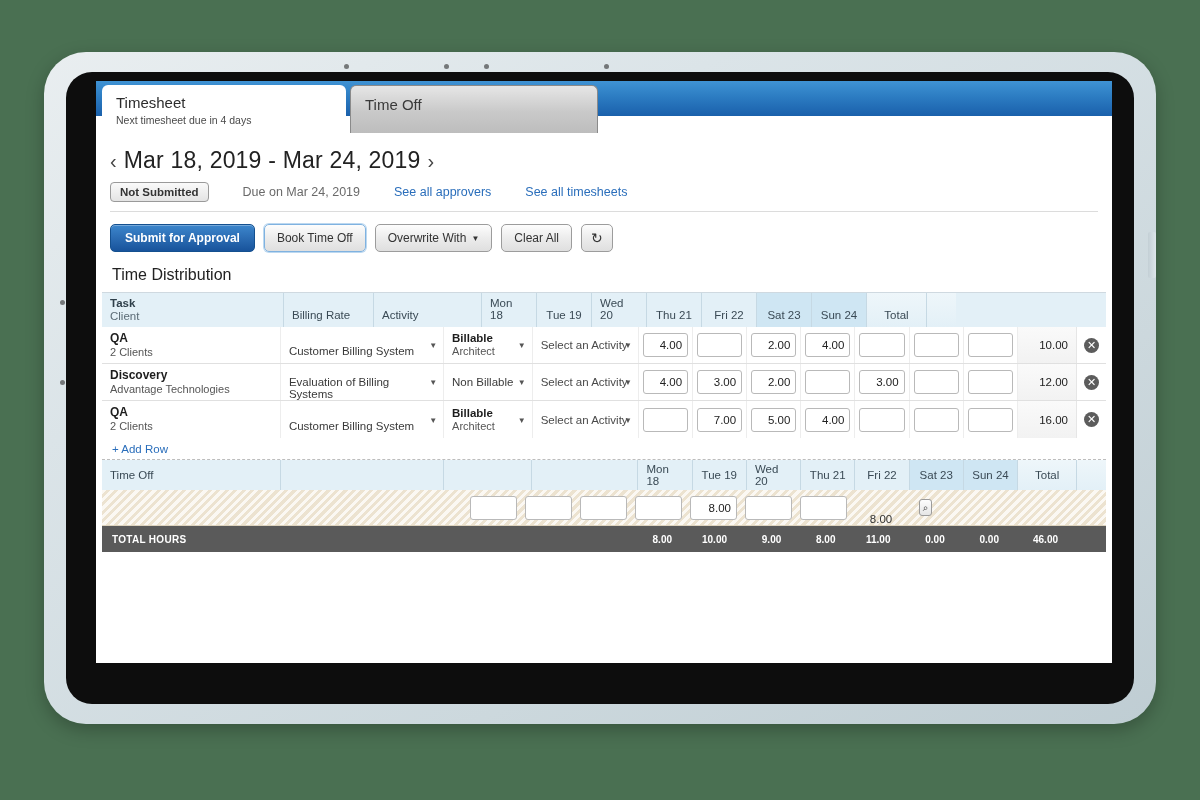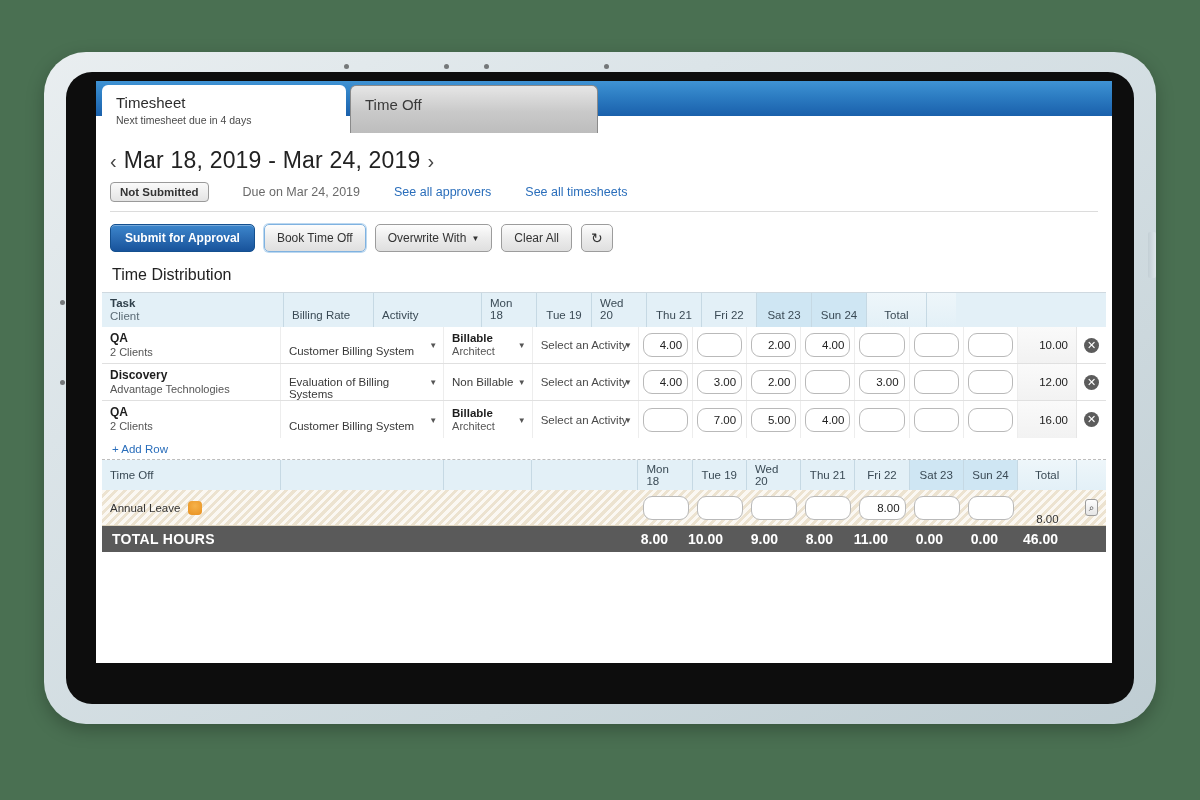--- a/index.html
+++ b/index.html
@@ -153,21 +153,21 @@
   .rate-single { font-size:11.5px; color:#3a3a3a; }
   .dd-caret {
     position:absolute; right:6px; top:50%; transform:translateY(-50%);
     font-size:8px; color:#555;
   }
   .activity-sel { font-size:11.5px; color:#4a4a4a; }
 
   .cell.day { align-items: stretch; justify-content:center; padding: 0 4px; }
   .hr-input {
     width: 100%; height: 24px;
-    border: 1px solid #b9b9b9; border-radius: 9px; background:#fff;
+    border: 1px solid #b9b9b9; border-radius: 3px; background:#fff;
     font-size: 11.5px; color:#222; text-align: right;
     padding: 0 5px; font-family: "Liberation Sans", sans-serif;
   }
   .cell.total {
     background: linear-gradient(180deg,#fafafa,#f2f2f2);
     align-items: flex-end; justify-content:center;
     font-size: 11.5px; color:#222; border-right:1px solid #e6e6e6;
   }
   .cell.act { justify-content:center; align-items:center; border-right:none; background:#fff;}
   .del-icon {
@@ -217,21 +217,21 @@
     background: linear-gradient(180deg,#fdfdfd,#e6e6e6);
     display:flex; align-items:center; justify-content:center;
     font-size: 10px; color:#333; cursor:pointer;
   }
 
   .totals-row {
     height: 26px; background:#5a5a5a;
   }
   .totals-row .cell {
     display:flex; align-items:center;
-    font-size: 14px; color:#fff; font-weight:bold;
+    font-size: 10px; color:#fff; font-weight:bold;
     padding: 0 16px; border-right:none;
   }
   .totals-row .cell.lbl { padding-left: 10px; letter-spacing:.3px;}
   .totals-row .cell.num { justify-content:flex-end; }
   .totals-row .cell.tot-num { justify-content:flex-end; }
   .totals-row .cell.act { background: transparent; }
 
   
   .jobsheet { padding: 28px 0 0 22px; }
   .js-title { font-size: 17px; color:#222; }
@@ -461,24 +461,20 @@
           <div class="cell c-day" style="justify-content:center;">Wed 20</div>
           <div class="cell c-day" style="justify-content:center;">Thu 21</div>
           <div class="cell c-day" style="justify-content:center;">Fri 22</div>
           <div class="cell c-day wk" style="justify-content:center;">Sat 23</div>
           <div class="cell c-day wk" style="justify-content:center;">Sun 24</div>
           <div class="cell c-total tot" style="justify-content:center;">Total</div>
           <div class="cell c-act tot" style="border-right:none;"></div>
         </div>
 
         <div class="grow leave-row">
-          <div class="cell c-task">
-            <span>Annual Leave</span>
-            <span class="leave-icon"></span>
-          </div>
           <div class="cell c-project"></div>
           <div class="cell c-rate"></div>
           <div class="cell c-activity"></div>
           <div class="cell c-day day">
               <input class="hr-input" value="" style="">
             </div>
           <div class="cell c-day day">
               <input class="hr-input" value="" style="">
             </div>
           <div class="cell c-day day">

